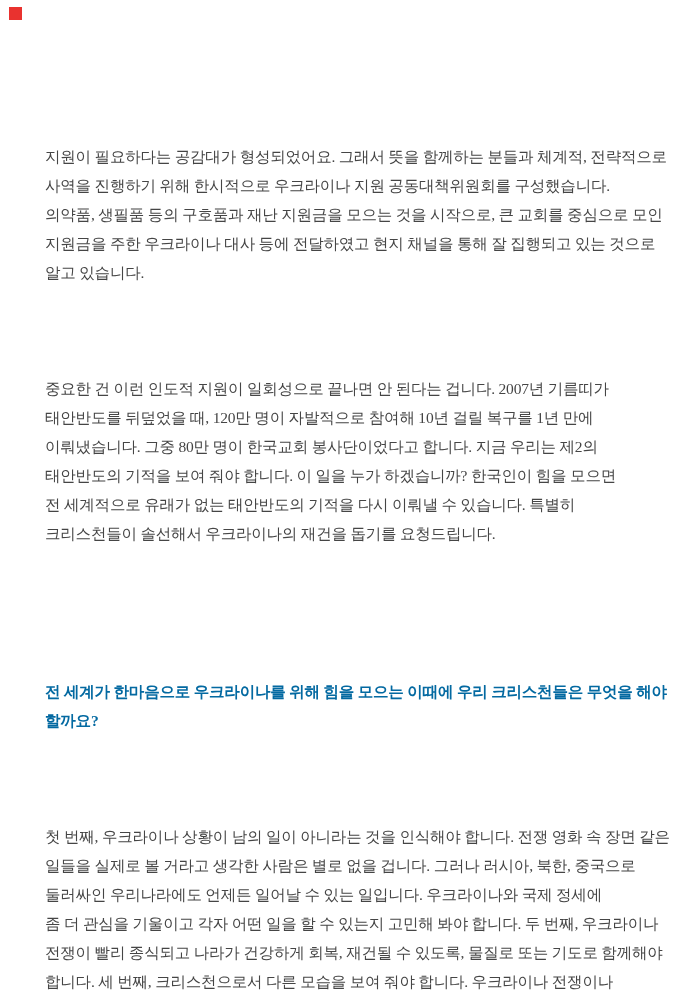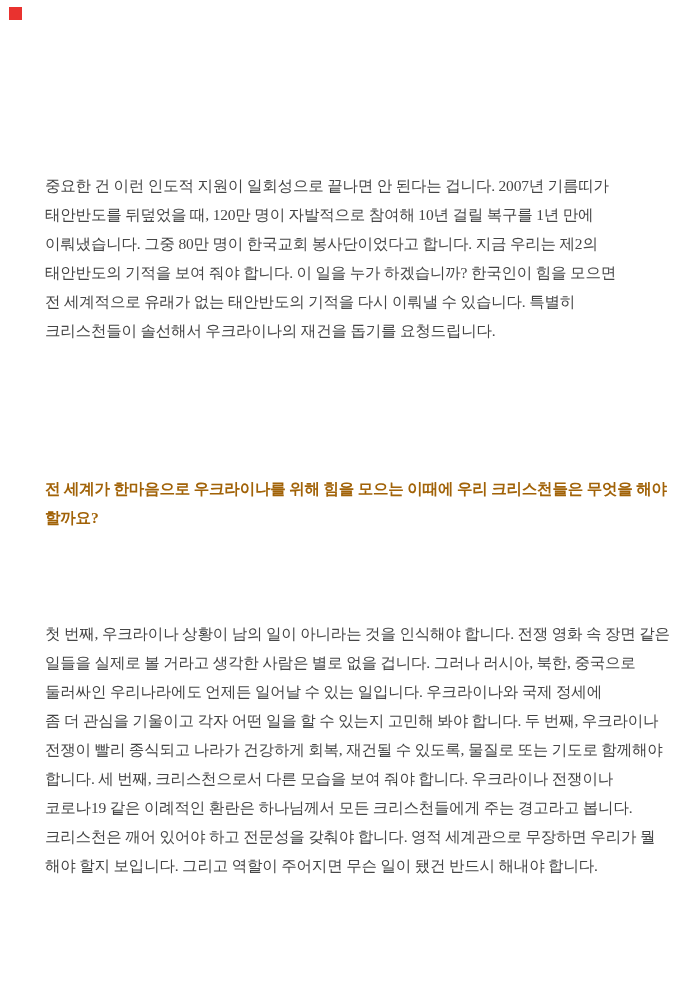--- a/index.html
+++ b/index.html
@@ -36,33 +36,38 @@
   }
   .article p {
     margin: 0;
     white-space: pre;
   }
   .question {
     margin: 42px 0 0 0;
     font-size: 15.5px;
     line-height: 29px;
     font-weight: bold;
-    color: #a16207;
+    color: #0369a1;
     white-space: pre;
   }
 </style>
 </head>
 <body>
 
 <div class="page">
 
   <div class="capture-marker"></div>
 
   <article class="article">
 
+    <p class="para">지원이 필요하다는 공감대가 형성되었어요. 그래서 뜻을 함께하는 분들과 체계적, 전략적으로
+사역을 진행하기 위해 한시적으로 우크라이나 지원 공동대책위원회를 구성했습니다.
+의약품, 생필품 등의 구호품과 재난 지원금을 모으는 것을 시작으로, 큰 교회를 중심으로 모인
+지원금을 주한 우크라이나 대사 등에 전달하였고 현지 채널을 통해 잘 집행되고 있는 것으로
+알고 있습니다.</p>
 
     <p class="para">중요한 건 이런 인도적 지원이 일회성으로 끝나면 안 된다는 겁니다. 2007년 기름띠가
 태안반도를 뒤덮었을 때, 120만 명이 자발적으로 참여해 10년 걸릴 복구를 1년 만에
 이뤄냈습니다. 그중 80만 명이 한국교회 봉사단이었다고 합니다. 지금 우리는 제2의
 태안반도의 기적을 보여 줘야 합니다. 이 일을 누가 하겠습니까? 한국인이 힘을 모으면
 전 세계적으로 유래가 없는 태안반도의 기적을 다시 이뤄낼 수 있습니다. 특별히
 크리스천들이 솔선해서 우크라이나의 재건을 돕기를 요청드립니다.</p>
 
     <h2 class="question">전 세계가 한마음으로 우크라이나를 위해 힘을 모으는 이때에 우리 크리스천들은 무엇을 해야
 할까요?</h2>

